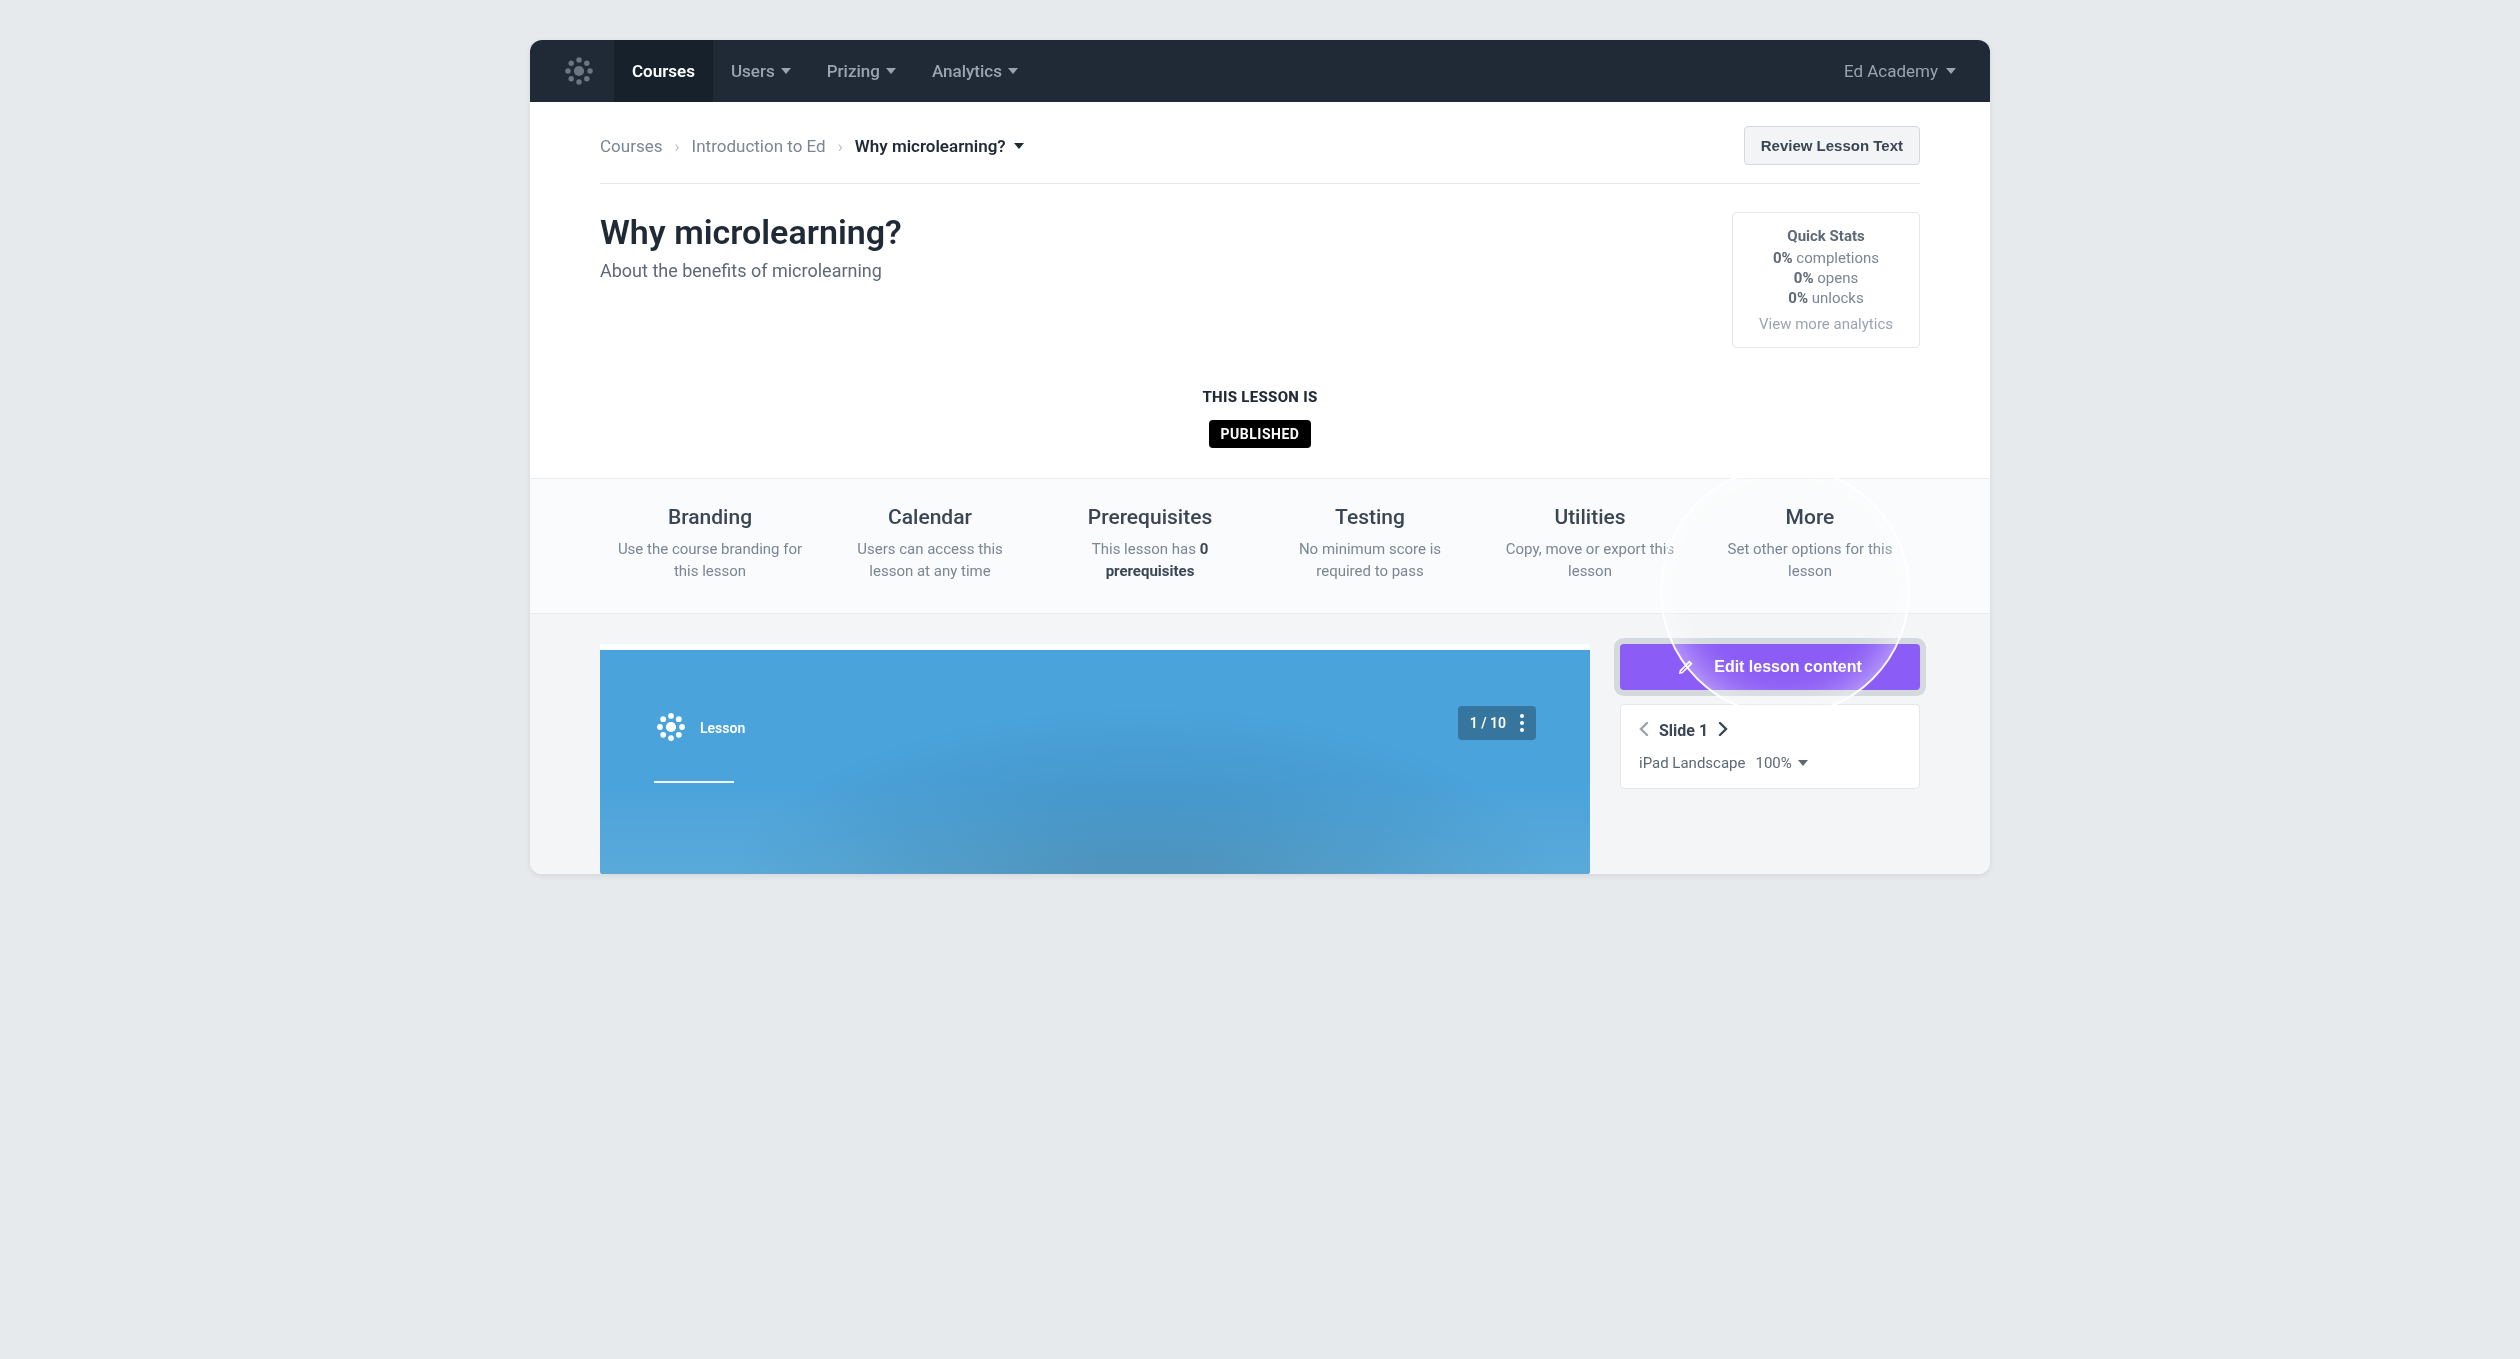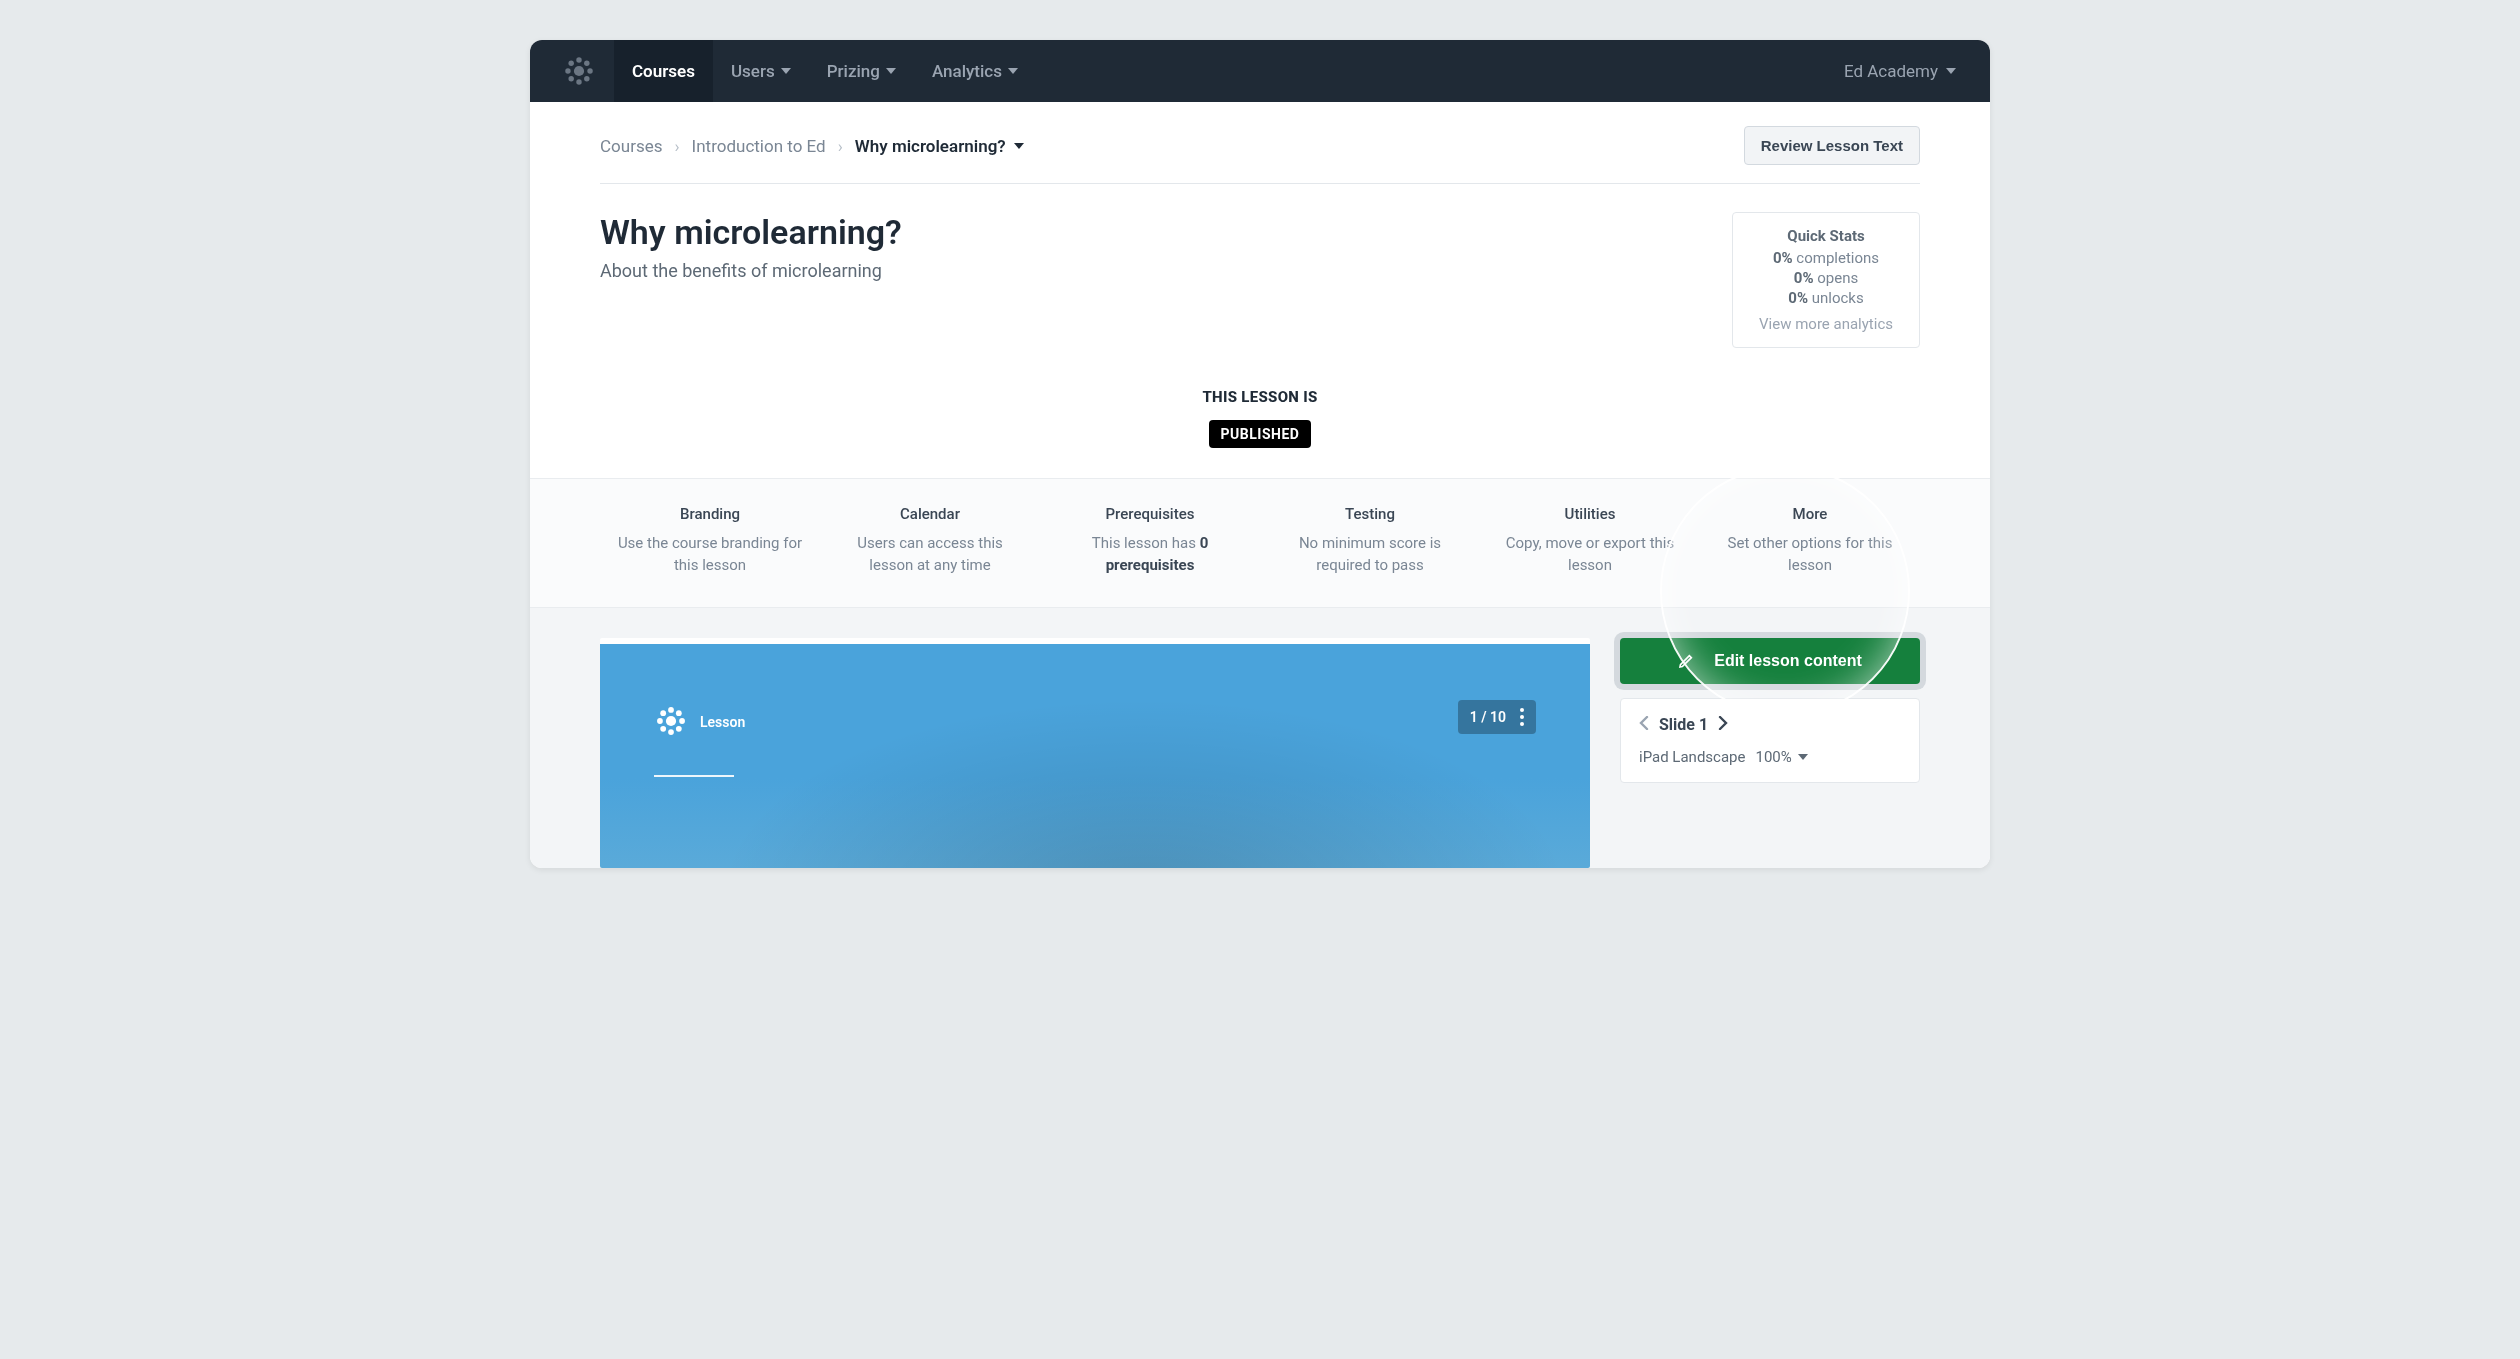--- a/index.html
+++ b/index.html
@@ -104,21 +104,21 @@
     border-top:1px solid #e9ecef;
     border-bottom:1px solid #e9ecef;
     background:#fafbfc;
     display:flex;
     margin: 0 -70px;
     padding: 26px 70px 30px;
   }
   .option {
     flex:1; text-align:center; padding:0 14px; cursor:pointer;
   }
-  .option h3 { font-size:15px; font-weight:500; color:#3a4654; margin-bottom:10px;}
+  .option h3 { font-size:21px; font-weight:500; color:#3a4654; margin-bottom:10px;}
   .option p { font-size:15px; color:#7a8694; line-height:1.45;}
   .option p b{ color:#3a4654;}
 
   
   .editor-row {
     display:flex; gap:30px; padding:30px 0 0; margin:0 -70px 0; padding-left:70px; padding-right:70px;
     background:#f3f5f7;
   }
   .preview {
     flex:1;
@@ -150,21 +150,21 @@
     display:flex; align-items:center; gap:14px; padding:8px 12px; font-size:14px; font-weight:600;
   }
   .preview .counter .dots{ display:flex;flex-direction:column;gap:3px;}
   .preview .counter .dots i{ width:4px;height:4px;border-radius:50%;background:#fff;display:block;}
 
   .side-panel {
     width:300px; display:flex; flex-direction:column; gap:14px;
     padding-bottom:20px;
   }
   .edit-btn {
-    background:#15803d; color:#fff; border:none; border-radius:4px;
+    background:#8b5cf6; color:#fff; border:none; border-radius:4px;
     font-weight:700; font-size:16px; padding:14px 0; width:100%;
     display:flex;align-items:center;justify-content:center;gap:20px; cursor:pointer;
     box-shadow:0 0 0 6px #d4d9de;
   }
   .panel-card {
     background:#fff; border:1px solid #e3e7eb; border-radius:4px;
     padding:16px 18px;
   }
   .slide-nav { display:flex;align-items:center;gap:10px; color:#3a4654; font-weight:700;}
   .slide-nav .chev{ color:#9aa4b1; cursor:pointer;}

